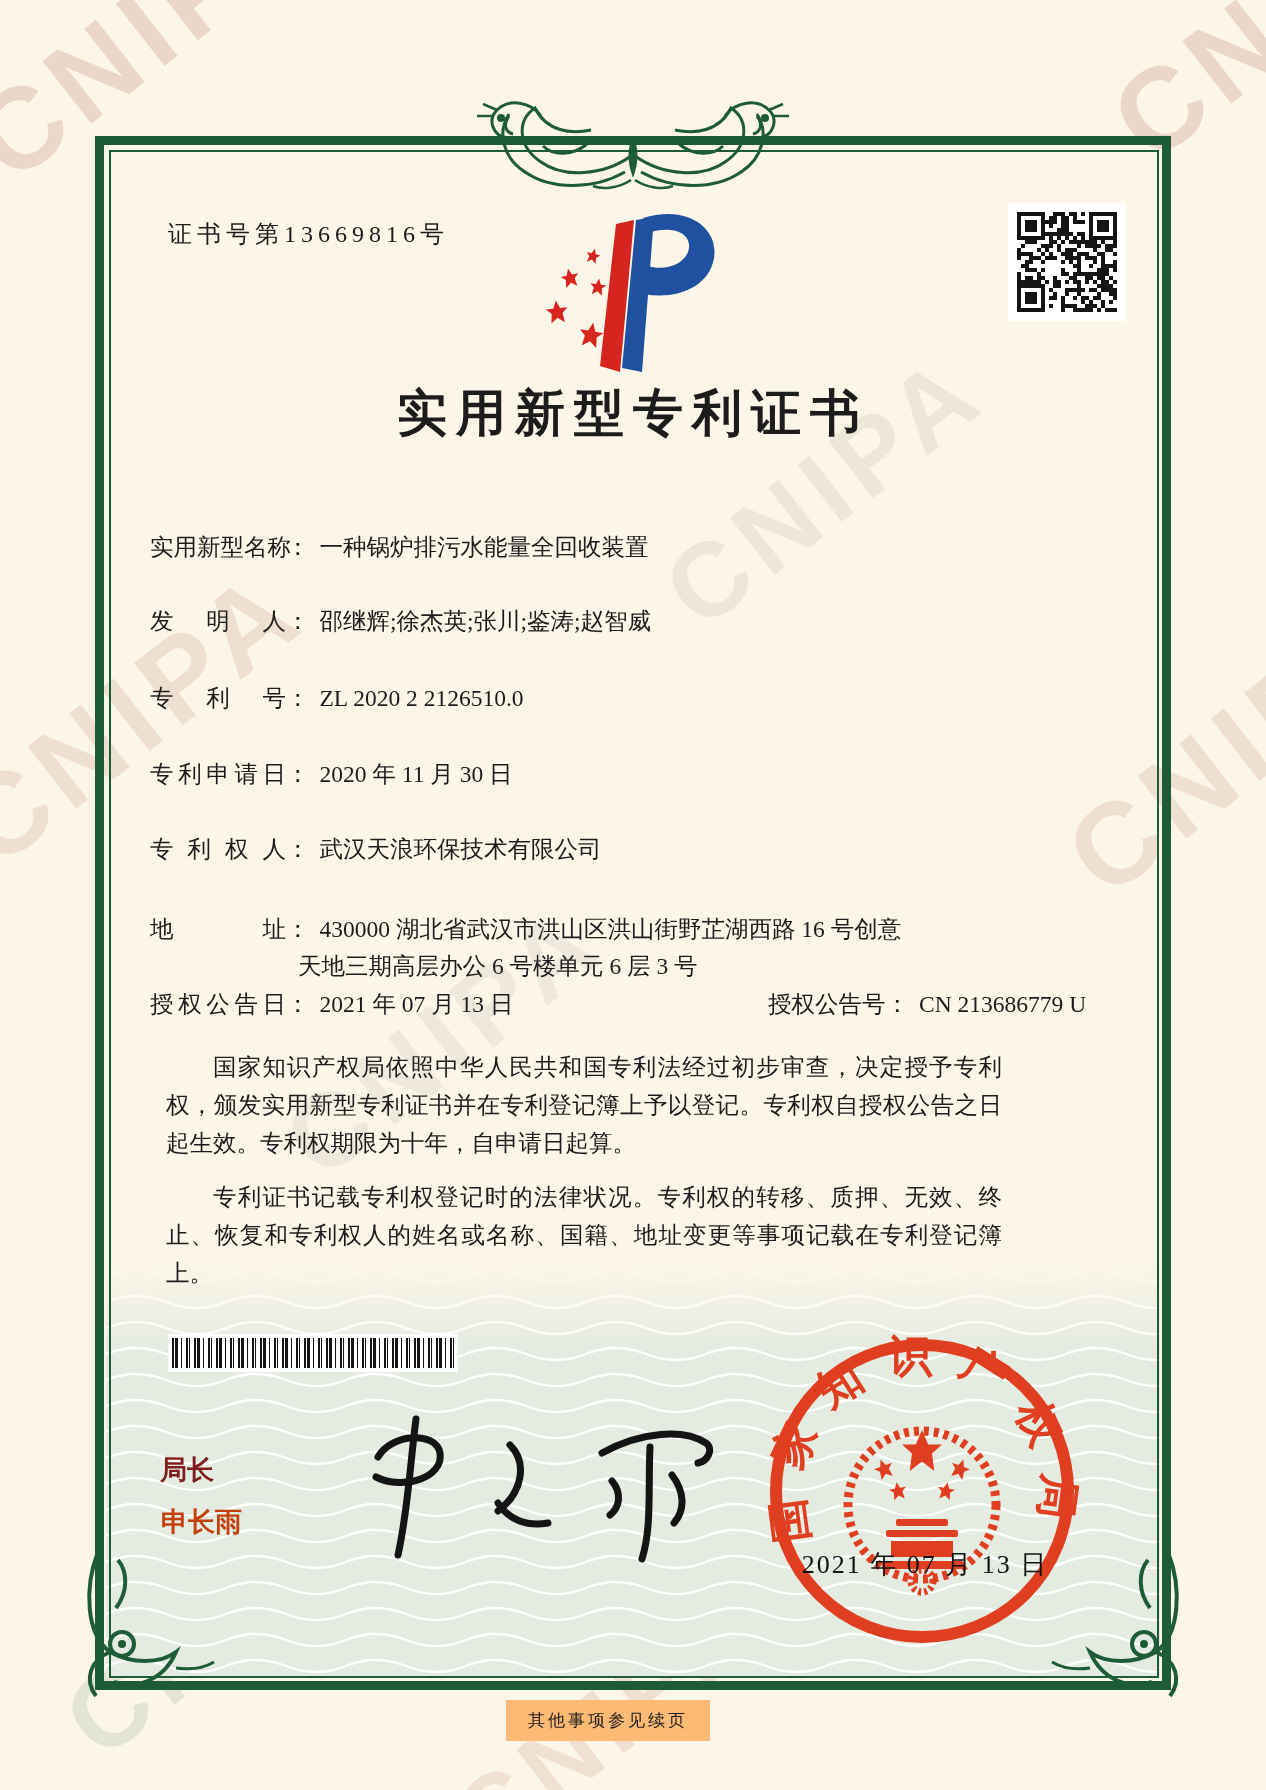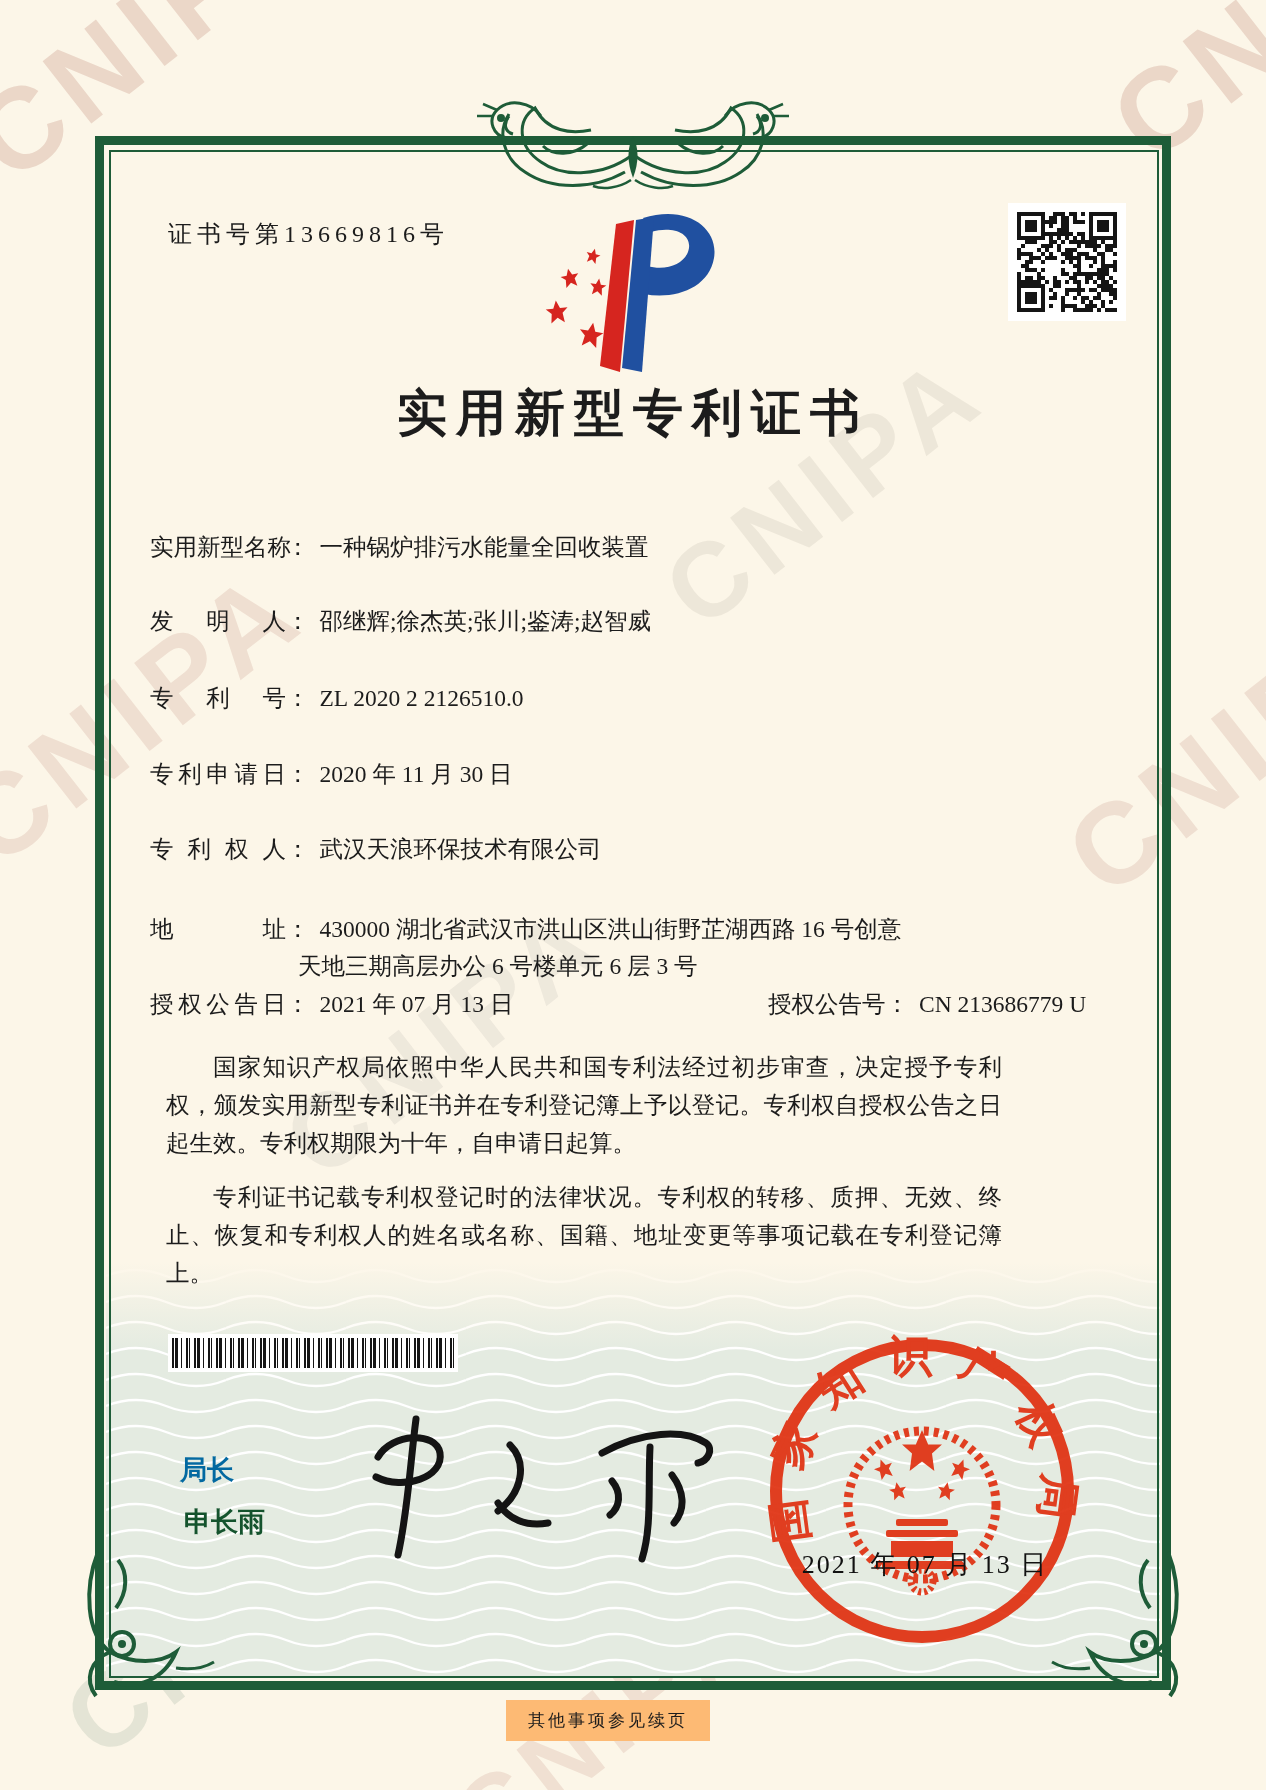--- a/index.html
+++ b/index.html
@@ -37,24 +37,24 @@
   .val{margin-left:10px;}
   .addr2{position:absolute;left:298px;font-size:23.5px;z-index:4;white-space:nowrap;}
   .pair2{position:absolute;left:598px;top:0;white-space:nowrap;margin-left:20px;}
   
   .paras{left:150px;top:1032px;width:868px;z-index:4;}
   .paras p{margin:16px;font-size:23.5px;line-height:38px;text-align:justify;text-indent:2em;}
   
   .barcode-box{left:168px;top:1334px;width:290px;height:38px;background:#fff;padding:0;z-index:4;}
   .barcode{position:absolute;left:4px;top:4px;width:282px;height:30px;
     background:repeating-linear-gradient(90deg,#151515 0 2px,#fff 2px 3px,#151515 3px 6px,#fff 6px 9px,#151515 9px 10px,#fff 10px 14px,#151515 14px 16px,#fff 16px 17px,#151515 17px 18px,#fff 18px 22px);}
-  .director-title{left:180px;top:1452px;font-size:27px;z-index:5;
-    font-family:"Liberation Sans","DejaVu Sans",sans-serif;font-weight:600;color:#0369a1;}
-  .director-name{left:184px;top:1504px;font-size:27px;z-index:5;
-    font-family:"Liberation Sans","DejaVu Sans",sans-serif;font-weight:600;color:#14532d;}
+  .director-title{left:160px;top:1452px;font-size:27px;z-index:5;
+    font-family:"Liberation Sans","DejaVu Sans",sans-serif;font-weight:600;color:#7f1d1d;}
+  .director-name{left:161px;top:1504px;font-size:27px;z-index:5;
+    font-family:"Liberation Sans","DejaVu Sans",sans-serif;font-weight:600;color:#c2410c;}
   .sign{left:350px;top:1405px;z-index:6;}
   .seal{left:764px;top:1333px;z-index:6;}
   .seal-date{left:775px;top:1547px;width:300px;text-align:center;font-size:26px;letter-spacing:2px;
     color:#111;z-index:7;white-space:nowrap;}
   .pageinfo{left:0;top:1642px;width:1210px;text-align:center;font-size:21px;letter-spacing:2px;z-index:5;}
   .note-wrap{left:0;top:1700px;width:1216px;text-align:center;z-index:5;}
   .note{display:inline-block;background:#fdba74;padding:9px 22px;font-size:17px;letter-spacing:3px;}
 </style>
 </head>
 <body>

